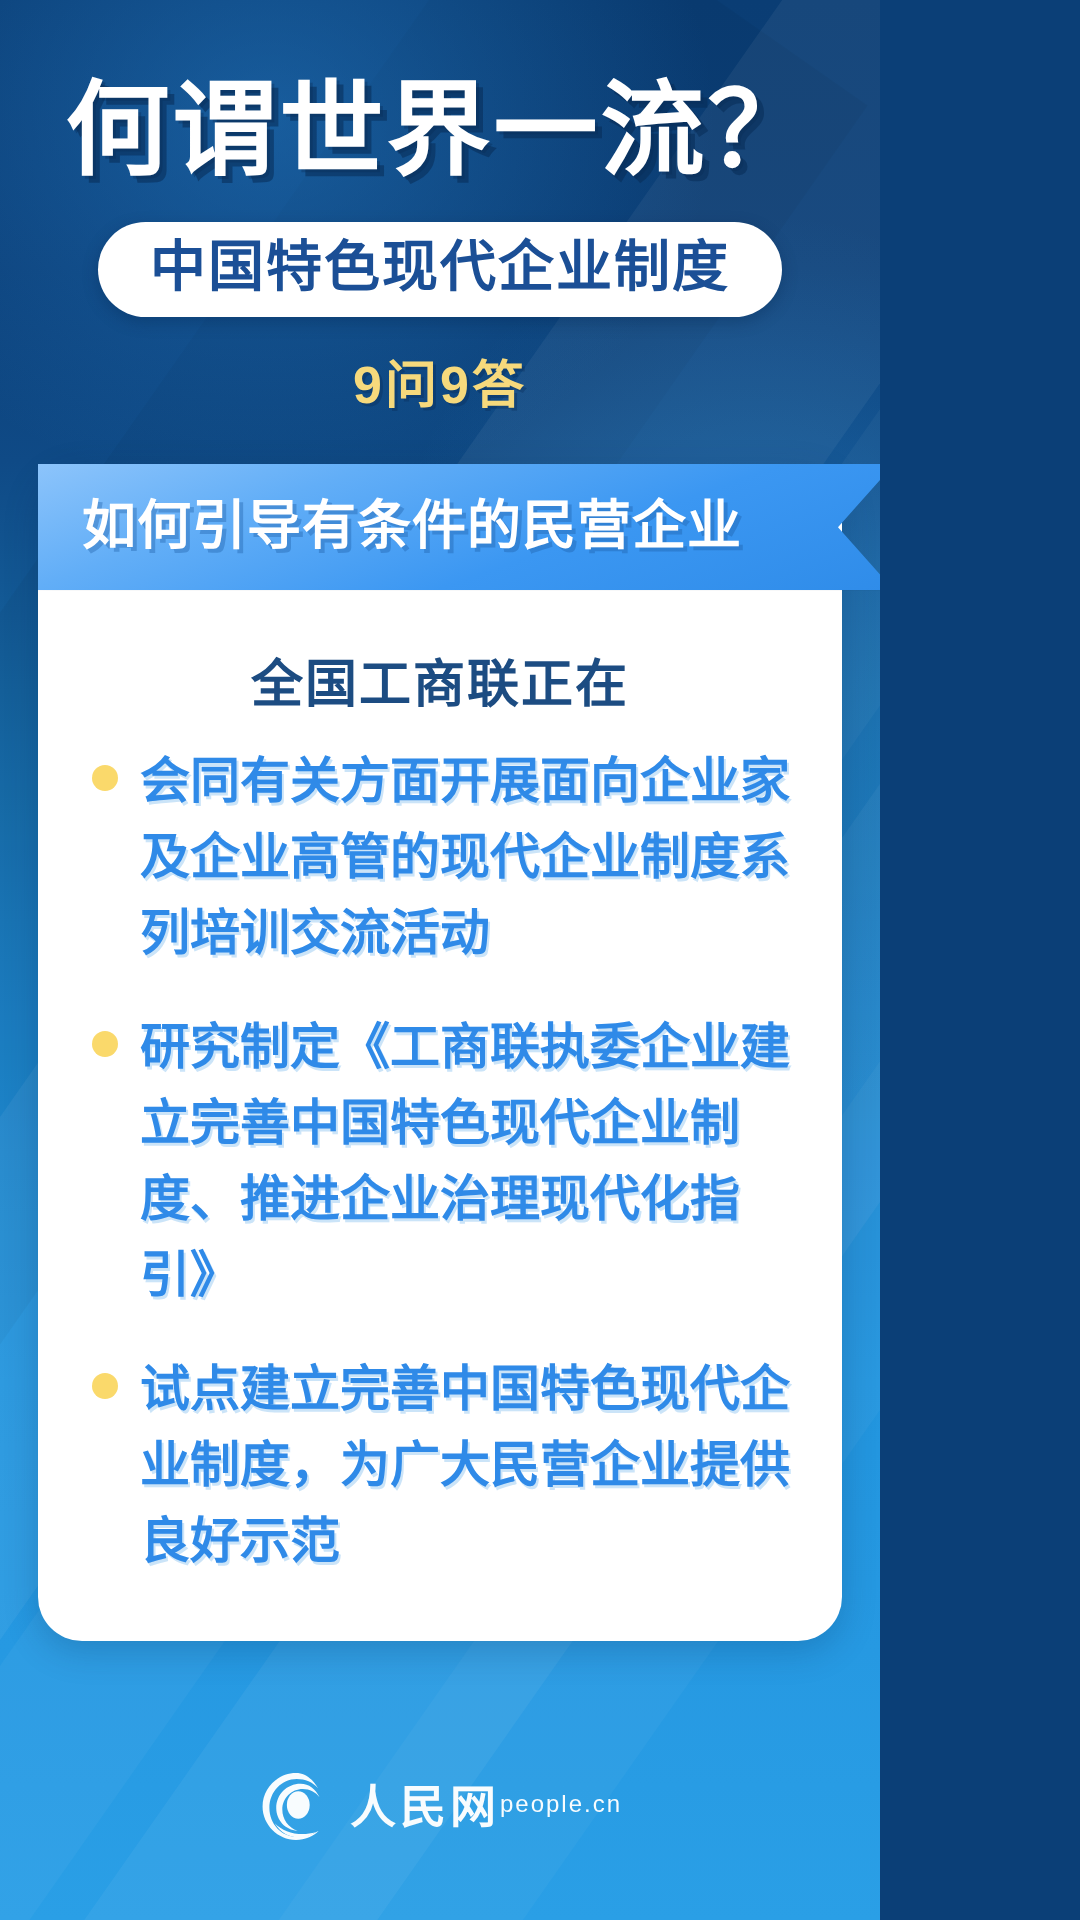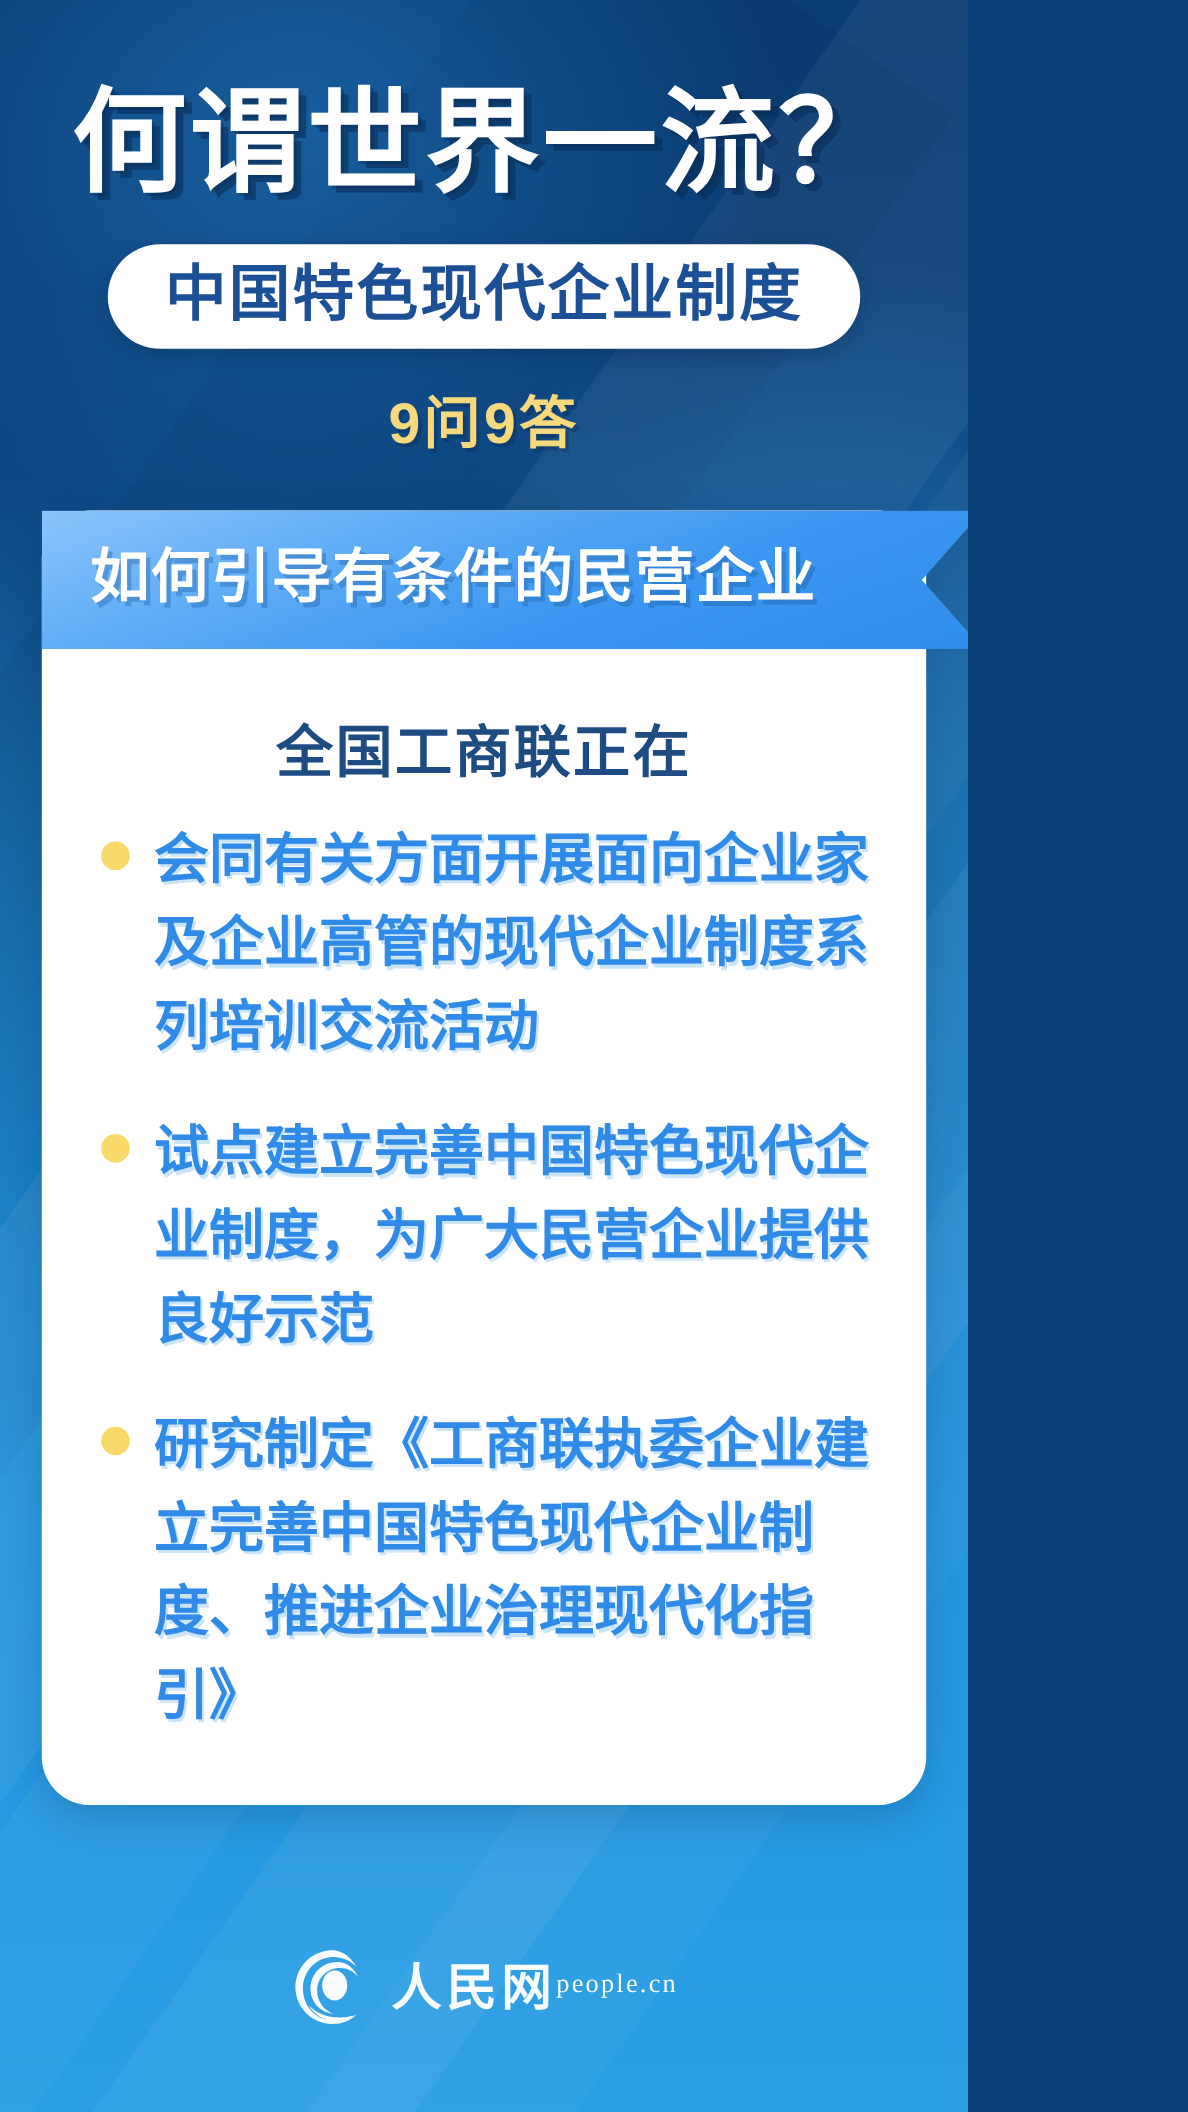--- a/index.html
+++ b/index.html
@@ -217,21 +217,21 @@
     font-weight: 700;
     color: #ffffff;
     letter-spacing: 4px;
     font-family: "Liberation Serif", "DejaVu Serif", serif;
   }
   .logo-en {
     font-size: 24px;
     color: #ffffff;
     letter-spacing: 2px;
     margin-top: 7px;
-    font-family: Liberation Serif, serif;
+    font-family: Liberation Sans, sans-serif;
   }
 </style>
 </head>
 <body>
 
 <div class="poster">
 
   <div class="bg-streaks">
     <div class="streak s4"></div>
     <div class="streak s1"></div>
@@ -262,25 +262,25 @@
       <div class="card-body">
         <div class="body-heading">全国工商联正在</div>
 
         <ul class="bullets">
           <li class="bullet">
             <span class="bullet-dot"></span>
             <span class="bullet-text">会同有关方面开展面向企业家及企业高管的现代企业制度系列培训交流活动</span>
           </li>
           <li class="bullet">
             <span class="bullet-dot"></span>
-            <span class="bullet-text">试点建立完善中国特色现代企业制度，为广大民营企业提供良好示范</span>
+            <span class="bullet-text">研究制定《工商联执委企业建立完善中国特色现代企业制度、推进企业治理现代化指引》</span>
           </li>
           <li class="bullet">
             <span class="bullet-dot"></span>
-            <span class="bullet-text">研究制定《工商联执委企业建立完善中国特色现代企业制度、推进企业治理现代化指引》</span>
+            <span class="bullet-text">试点建立完善中国特色现代企业制度，为广大民营企业提供良好示范</span>
           </li>
         </ul>
       </div>
 
     </div>
   </div>
 
   <div class="footer">
     <div class="logo">
       <svg class="logo-mark" viewBox="0 0 100 100" aria-hidden="true">

